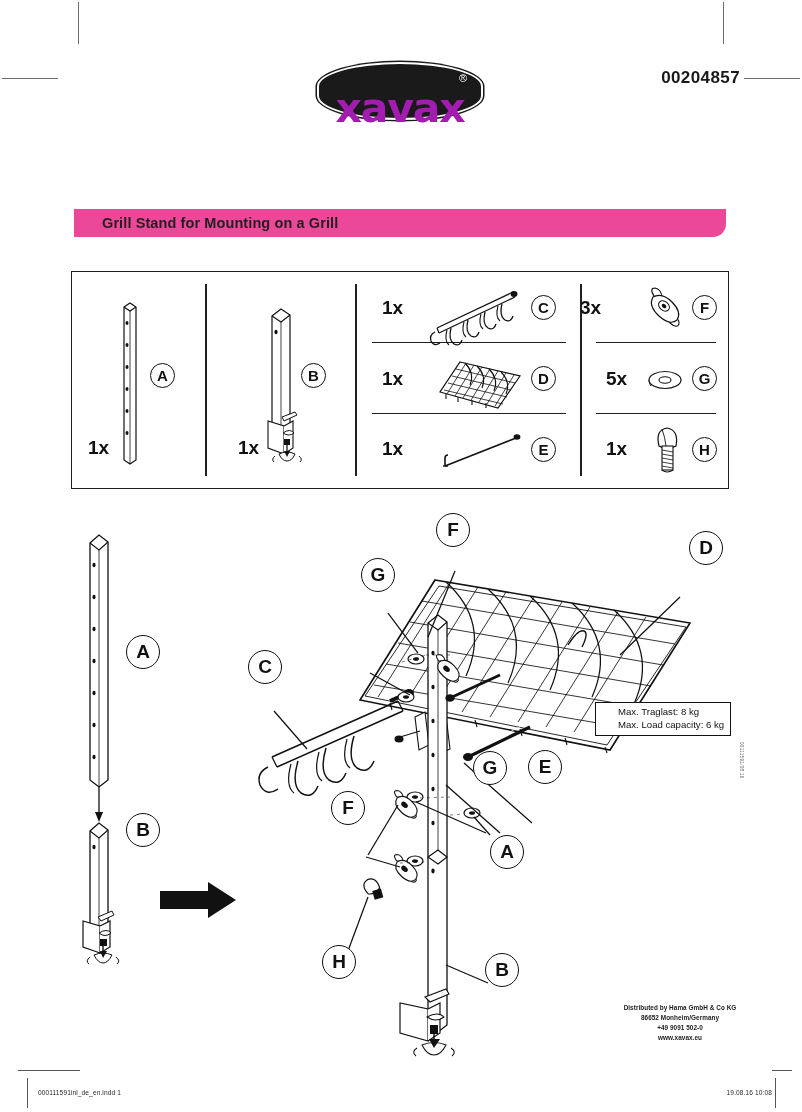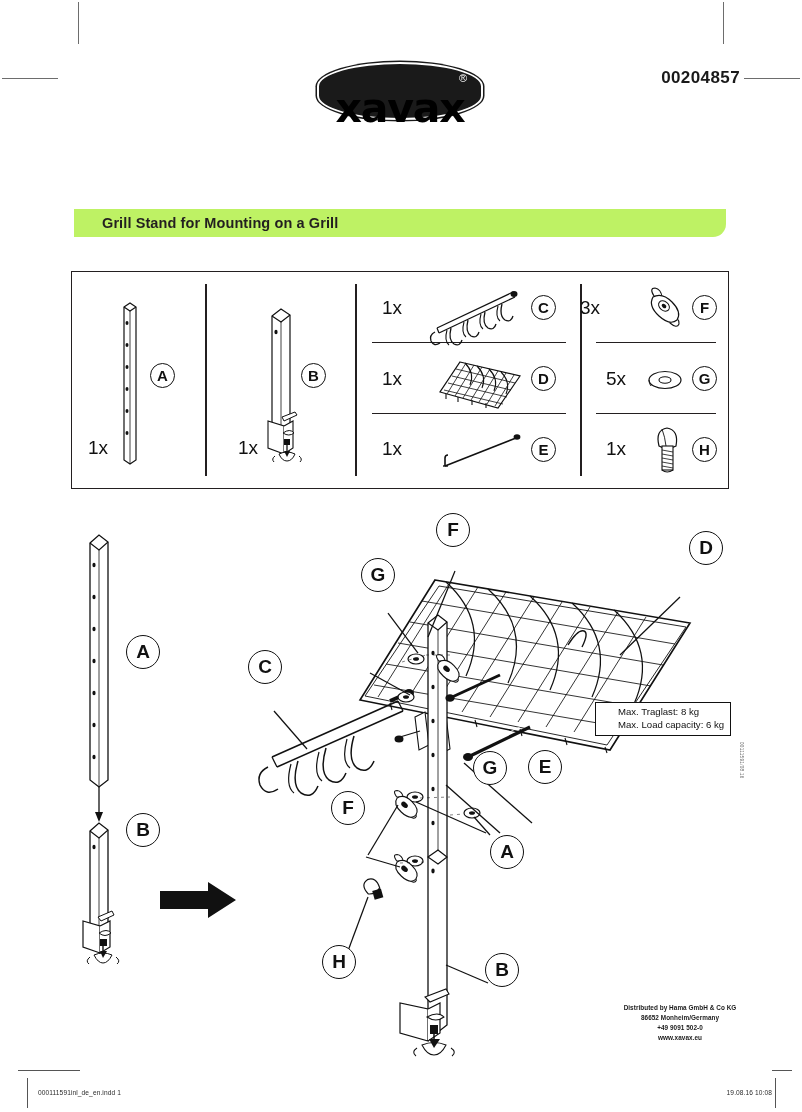--- a/index.html
+++ b/index.html
@@ -19,49 +19,49 @@
   
   .logo-wrap{position:absolute;left:317px;top:62px;width:166px;height:58px;}
   .logo-shape{
     position:absolute;inset:0;background:#1a1a1a;
     border-radius:50%/42%;
     border:2px solid #ffffff;
     box-shadow:0 0 0 1.5px #1a1a1a;
   }
   .logo-text{
     position:absolute;inset:0;display:flex;align-items:center;justify-content:center;
-    color:#000000;font-weight:bold;font-size:41px;letter-spacing:-1.2px;
+    color:#a21caf;font-weight:bold;font-size:41px;letter-spacing:-1.2px;
     font-family:"DejaVu Sans",sans-serif;padding-bottom:3px;margin-top:36px;
   }
   .logo-r{
     position:absolute;right:16px;top:10px;color:#ffffff;font-size:11px;
     font-family:"Liberation Sans",sans-serif;
   }
   .article-no{
     position:absolute;right:62px;top:68px;font-size:17px;font-weight:bold;
     color:#1a1a1a;letter-spacing:.4px;
   }
 
   
   .titlebar{position:absolute;left:74px;width:652px;display:flex;align-items:center;}
   .titlebar .txt{padding-left:28px;font-weight:bold;letter-spacing:.1px;}
   .tb-de{top:184px;height:25px;background:#231f20;}
   .tb-de .txt{color:#ffffff;font-size:14.5px;}
-  .tb-en{top:209px;height:28px;background:#bef264;border-bottom-right-radius:13px;}
+  .tb-en{top:209px;height:28px;background:#ec4899;border-bottom-right-radius:13px;}
   .tb-en .txt{color:#231f20;font-size:14.5px;}
 
   
   .parts-box{
     position:absolute;left:71px;top:271px;width:658px;height:218px;
     border:1.6px solid #231f20;box-sizing:border-box;
   }
   .col-div{position:absolute;top:12px;bottom:12px;width:1.6px;background:#231f20;}
   .row-div{position:absolute;height:1.3px;background:#231f20;}
 
-  .qty{position:absolute;font-size:19px;font-weight:normal;color:#111;}
+  .qty{position:absolute;font-size:19px;font-weight:bold;color:#111;}
   .badge{
     position:absolute;width:25px;height:25px;border:1.6px solid #111;border-radius:50%;
     display:flex;align-items:center;justify-content:center;
     font-size:15px;font-weight:bold;color:#111;box-sizing:border-box;
   }
 
   
   .diagram{position:absolute;left:0;top:495px;width:802px;height:580px;}
   .callout{
     position:absolute;width:34px;height:34px;border:1.7px solid #111;border-radius:50%;

